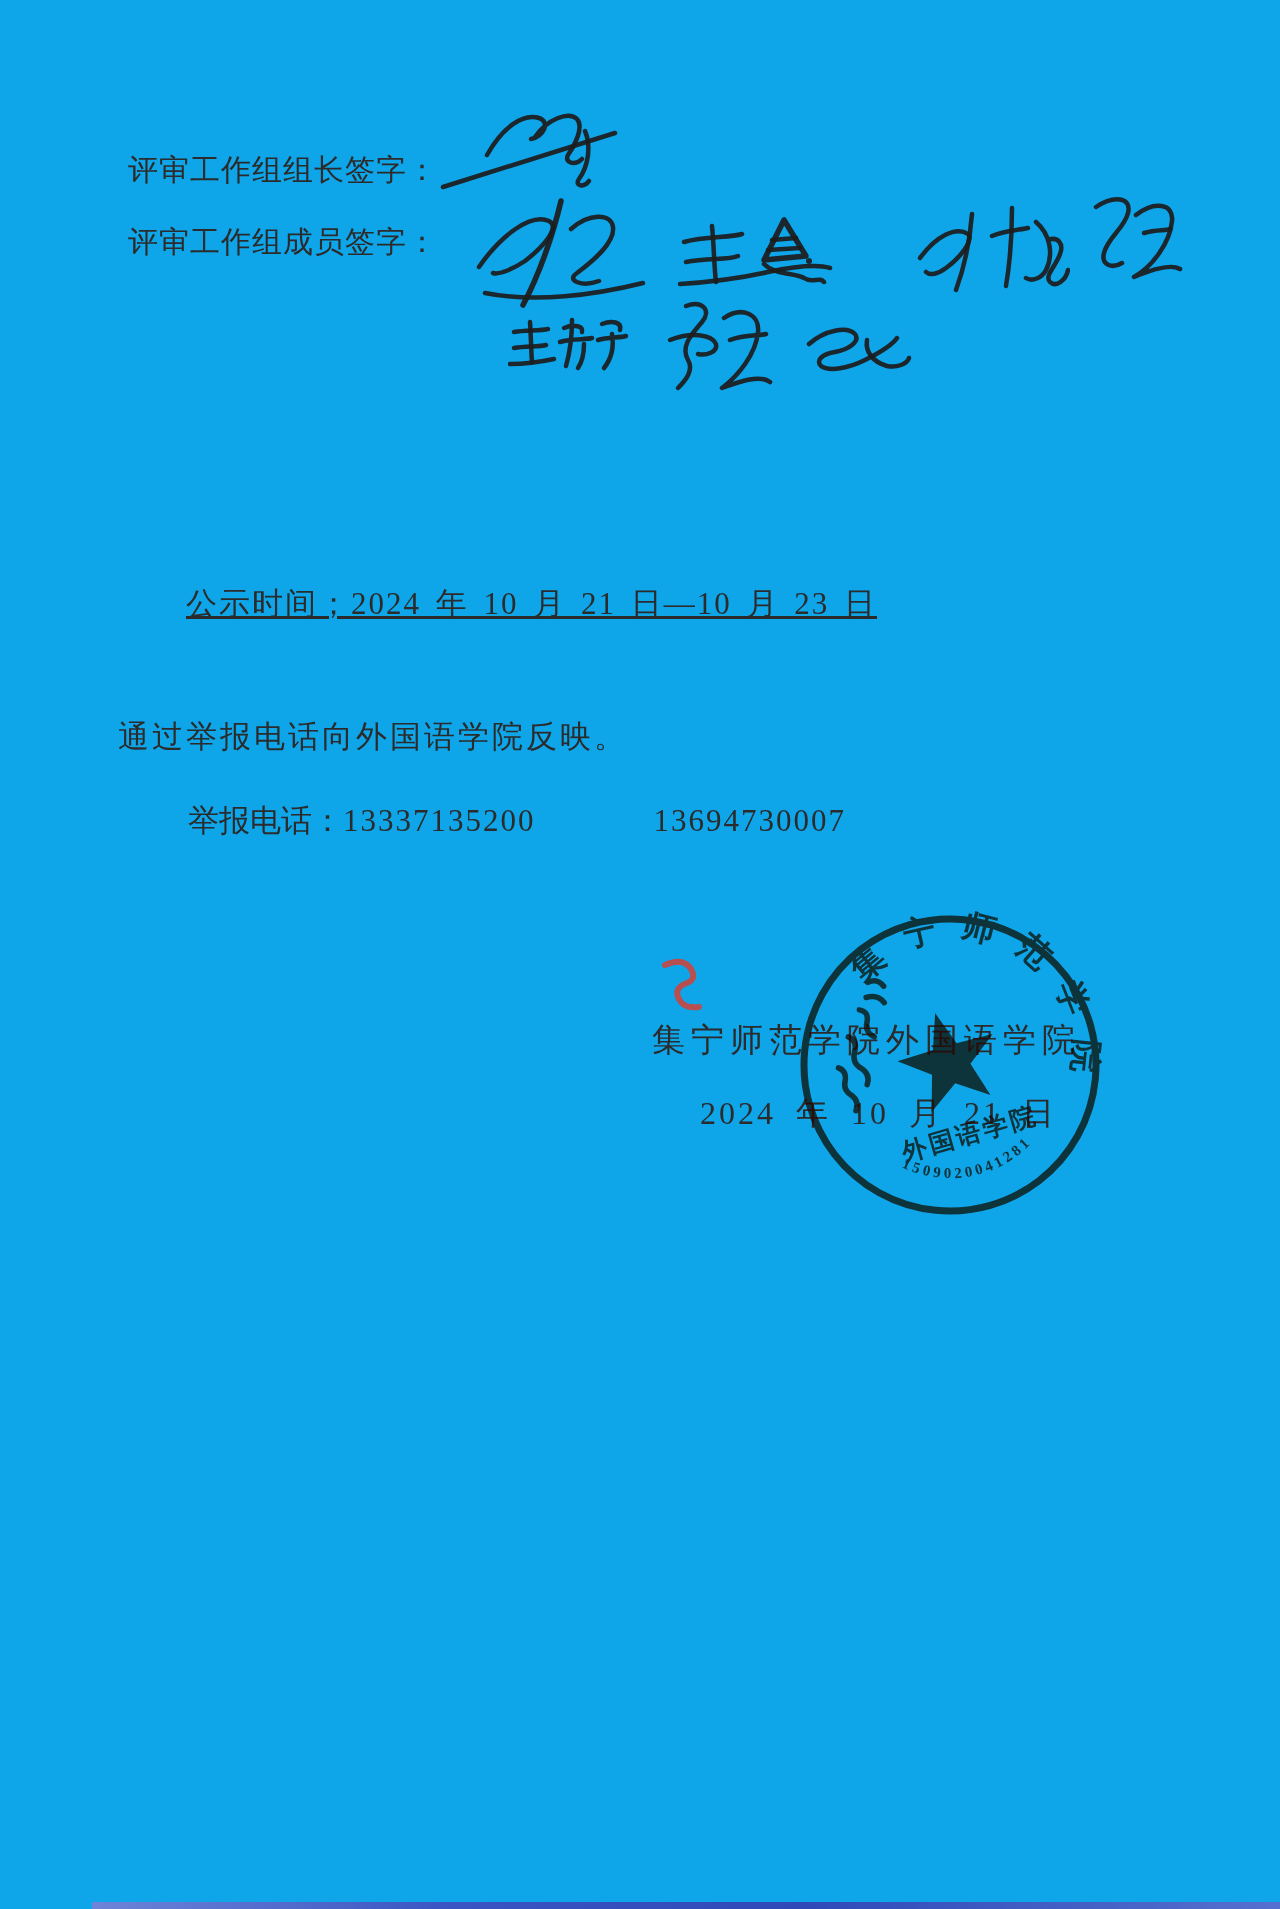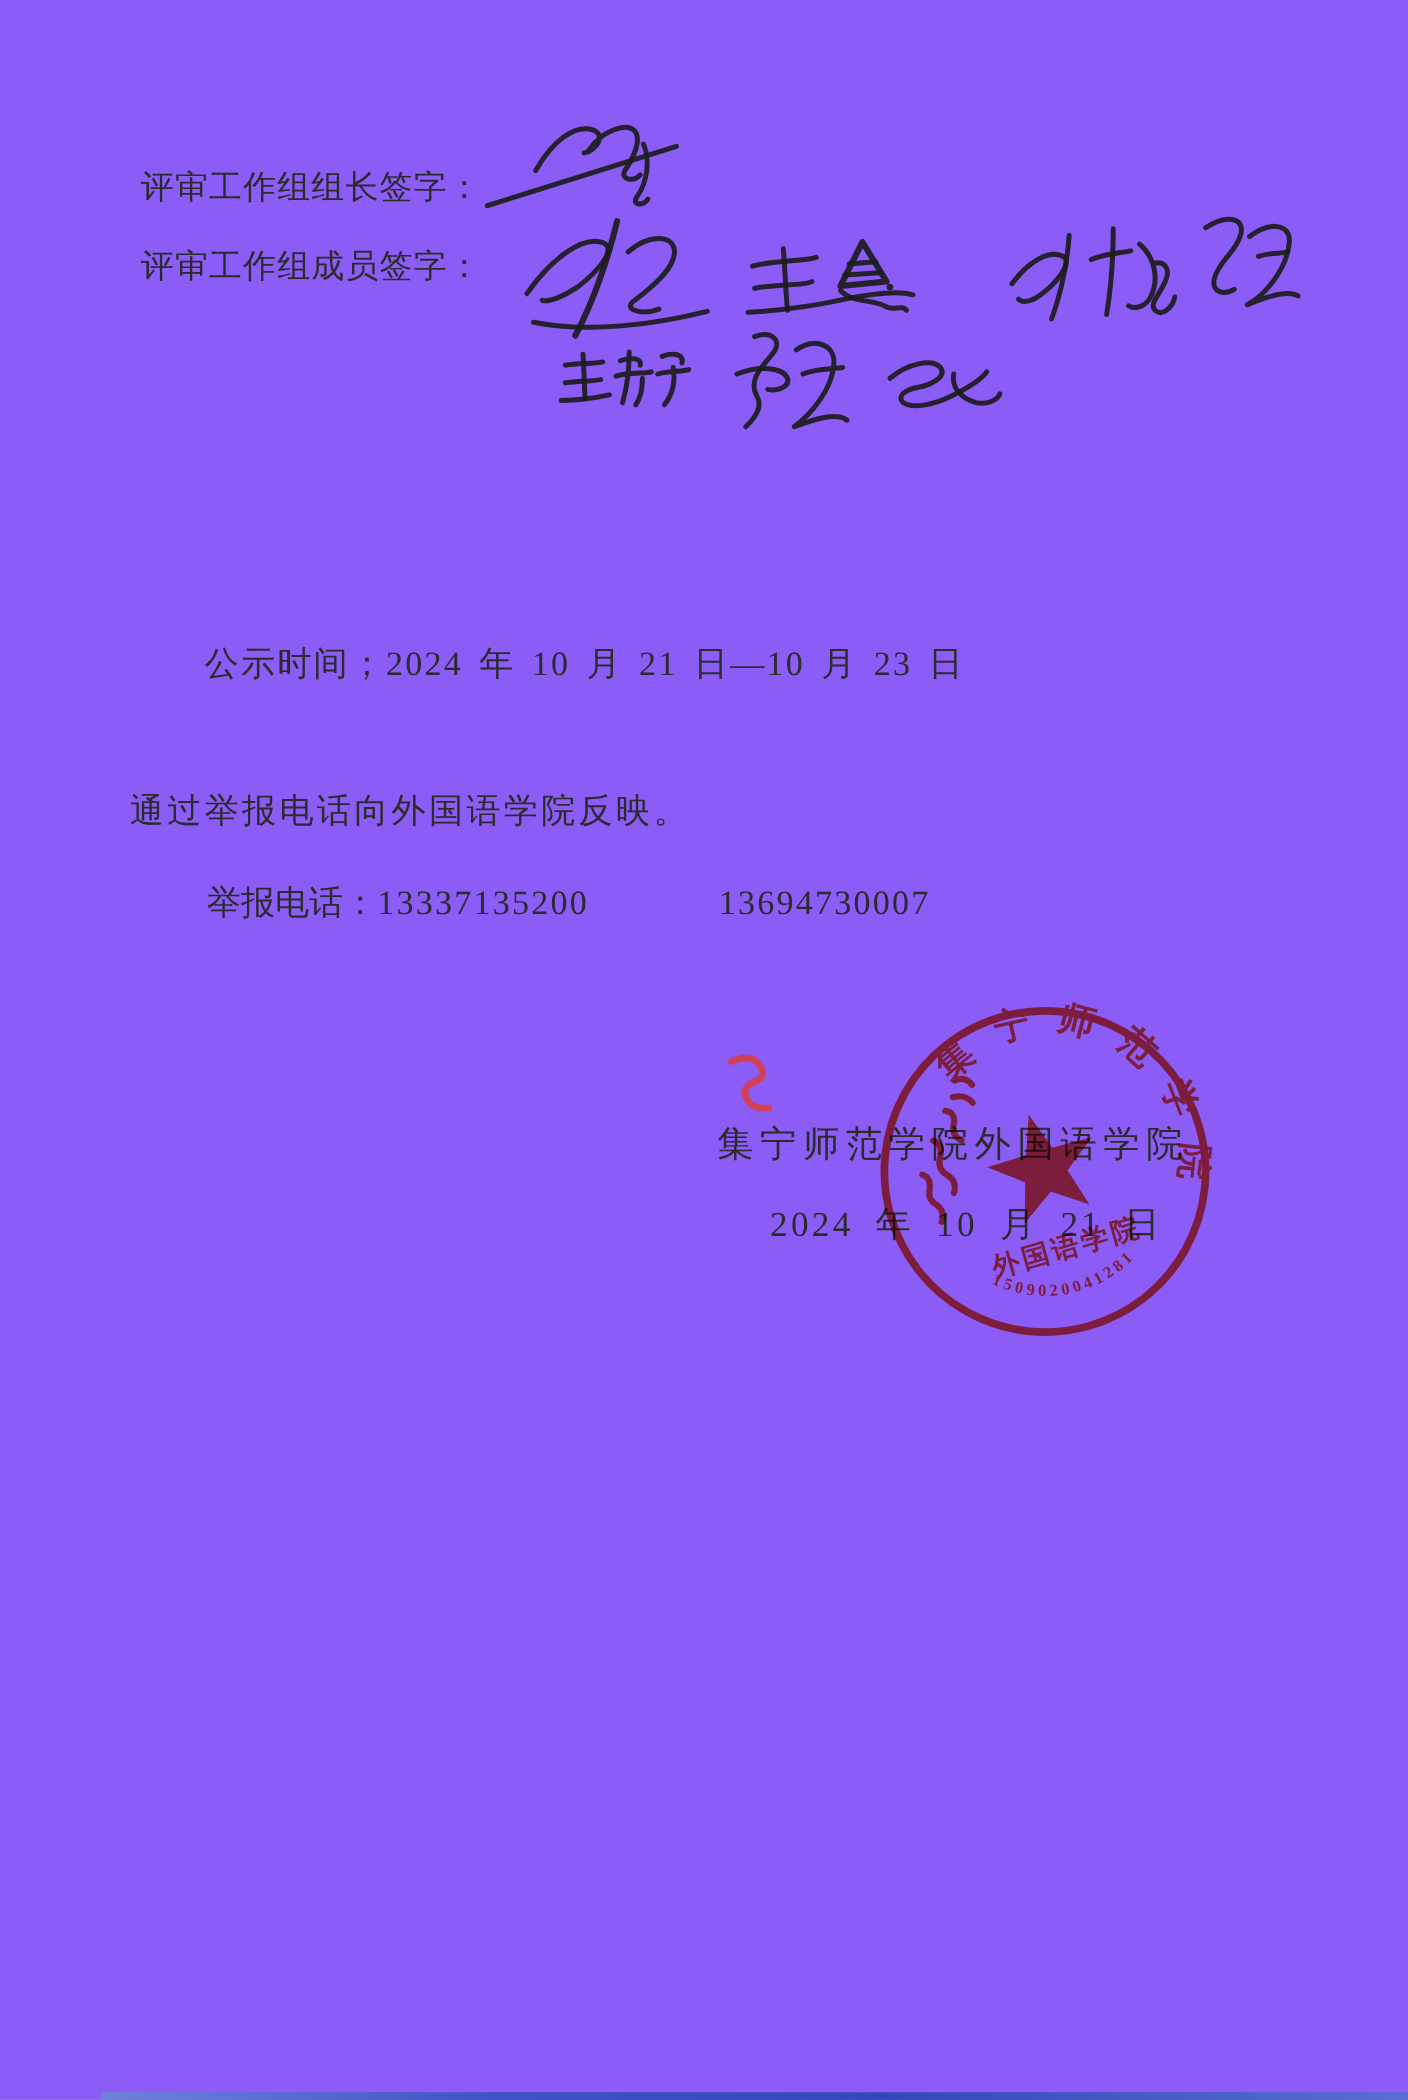--- a/index.html
+++ b/index.html
@@ -1,21 +1,21 @@
 <!DOCTYPE html>
 <html><head>
 <meta charset="utf-8">
 <style>
   html,body{margin:0;padding:0;}
   body{background:#e9e9e9;}
   .page{
     position:relative;
     width:1280px;height:1909px;
     margin:0 auto;
-    background:#8b5cf6;
+    background:#0ea5e9;
     overflow:hidden;
     font-family:"Liberation Serif","DejaVu Serif",serif;
     color:#2b2b2b;
   }
   .abs{position:absolute;white-space:nowrap;}
   .label{font-size:30px;letter-spacing:1px;}
   .body-text{font-size:31px;}
   .sig svg{display:block;}
   .sig path{fill:none;stroke:#1c1c1c;stroke-width:4.5;stroke-linecap:round;stroke-linejoin:round;opacity:.92;}
   .sig path.bold{stroke-width:5.5;}
@@ -107,21 +107,21 @@
     </svg>
   </div>
 
   <div class="abs sig" style="left:795px;top:316px;">
     <svg width="118" height="56" viewBox="0 0 118 56">
       <path d="M14,28 C30,14 52,10 60,18 C66,26 52,34 40,36 C28,38 20,44 26,50 C34,56 54,52 70,44 C86,36 98,28 102,22"></path>
       <path d="M72,24 C70,36 78,46 92,50 C102,52 112,48 114,42"></path>
     </svg>
   </div>
 
-  <div class="abs body-text" style="left:186px;top:583px;letter-spacing:2px;word-spacing:5px;">公示时间；2024 年 10 月 21 日—10 月 23 日</div>
+  <div class="abs body-text" style="left:186px;top:583px;letter-spacing:2px;word-spacing:5px;text-decoration:underline;">公示时间；2024 年 10 月 21 日—10 月 23 日</div>
 
 
   <div class="abs body-text" style="left:118px;top:716px;letter-spacing:3px;">通过举报电话向外国语学院反映。</div>
 
   <div class="abs body-text" style="left:188px;top:800px;">
     <span>举报电话：</span><span style="letter-spacing:2px;">13337135200</span><span style="margin-left:118px;letter-spacing:2px;">13694730007</span>
   </div>
 
   <div class="abs" style="left:652px;top:1018px;font-size:33px;letter-spacing:6px;">集宁师范学院外国语学院</div>
 

